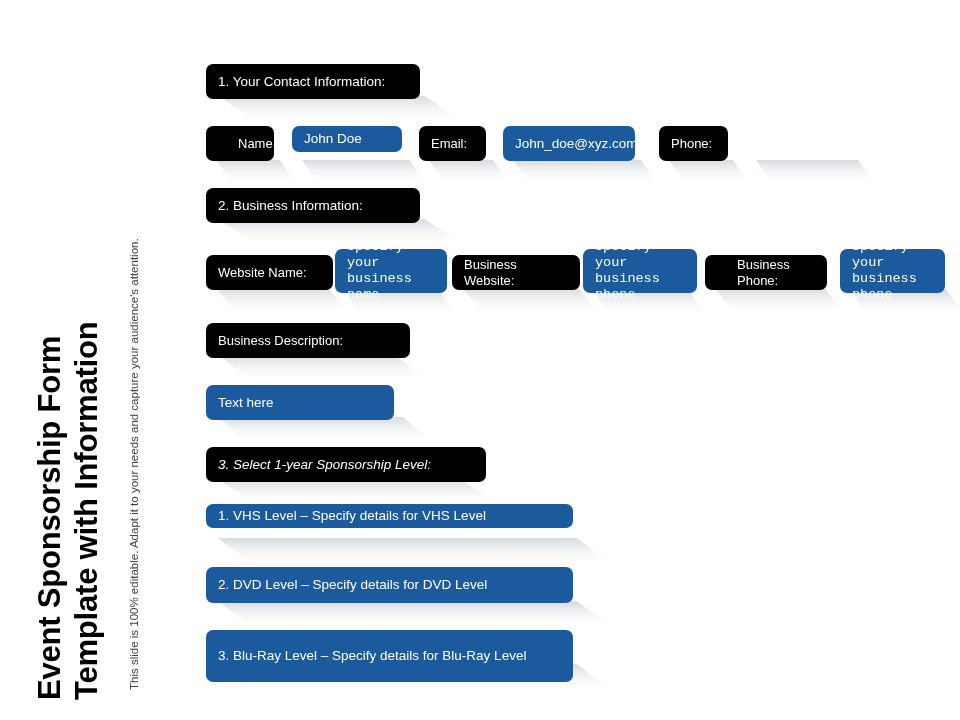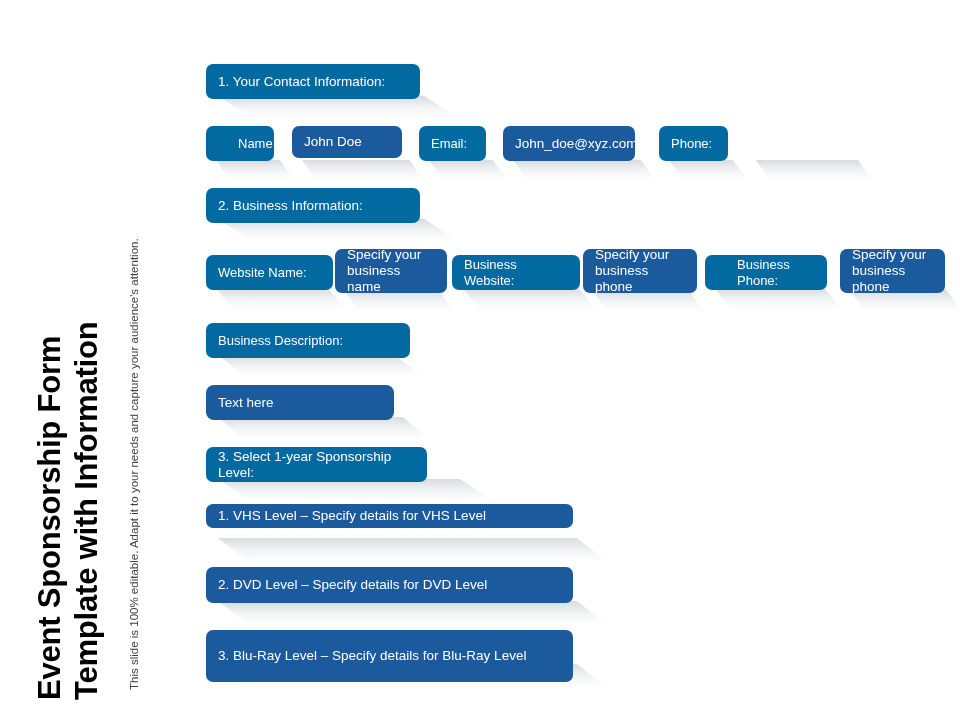--- a/index.html
+++ b/index.html
@@ -62,21 +62,21 @@
     align-items: center;
     color: #ffffff;
     box-sizing: border-box;
   }
   .chip .chip-text {
     display: block;
     width: 100%;
     line-height: 1.18;
   }
   .chip.cyan {
-    background: #0369a1;
+    background: #000000;
   }
   .chip.navy {
     background: #1c5a9e;
   }
   .chip.pad-l {
     padding-left: 12px;
     padding-right: 10px;
   }
 
   
@@ -87,21 +87,21 @@
     border-radius: 0 0 6px 6px;
     pointer-events: none;
   }
 
   .z1 { z-index: 2; }
 
   
   .t-head   { font-size: 13.5px; }
   .t-label  { font-size: 13px; }
   .t-value  { font-size: 13.5px; }
-  .t-two    { font-size: 13.5px; }
+  .t-two    { font-size: 13.5px; font-family: Liberation Mono, monospace; }
   .t-level  { font-size: 13.5px; }
 </style>
 </head>
 <body>
 
 <div id="slide">
 
   <div id="title-block">
     <div id="page-title" class="rot-wrap">Event Sponsorship Form
 Template with Information</div>
@@ -114,21 +114,21 @@
     <span class="chip-text t-head">1. Your Contact Information:</span>
   </div>
 
   <div class="shadow" style="left:216px; top:160px; width:78px; height:20px;
               clip-path: polygon(0% 0%, 82% 0%, 100% 100%, 18% 100%);"></div>
   <div class="chip cyan pad-l z1" style="left:206px; top:126px; width:68px; height:35px;padding-left:32px;">
     <span class="chip-text t-label">Name:</span>
   </div>
   <div class="shadow" style="left:302px; top:160px; width:122px; height:20px;
               clip-path: polygon(0% 0%, 88% 0%, 100% 100%, 12% 100%);"></div>
-  <div class="chip navy pad-l z1" style="left:292px; top:126px; width:110px; height:32px;">
+  <div class="chip navy pad-l z1" style="left:292px; top:126px; width:110px; height:26px;">
     <span class="chip-text t-value">John Doe</span>
   </div>
 
   <div class="shadow" style="left:429px; top:160px; width:78px; height:20px;
               clip-path: polygon(0% 0%, 82% 0%, 100% 100%, 18% 100%);"></div>
   <div class="chip cyan pad-l z1" style="left:419px; top:126px; width:67px; height:35px;">
     <span class="chip-text t-label">Email:</span>
   </div>
   <div class="shadow" style="left:513px; top:160px; width:142px; height:20px;
               clip-path: polygon(0% 0%, 90% 0%, 100% 100%, 10% 100%);"></div>
@@ -184,27 +184,27 @@
   </div>
 
   <div class="shadow" style="left:218px; top:355px; width:205px; height:22px;
               clip-path: polygon(0% 0%, 86% 0%, 100% 100%, 14% 100%);"></div>
   <div class="chip cyan pad-l z1" style="left:206px; top:323px; width:204px; height:35px;">
     <span class="chip-text t-label">Business Description:</span>
   </div>
 
   <div class="shadow" style="left:218px; top:417px; width:210px; height:22px;
               clip-path: polygon(0% 0%, 88% 0%, 100% 100%, 12% 100%);"></div>
-  <div class="chip navy pad-l z1" style="left:206px; top:385px; width:188px; height:35px;border-radius:8px;">
+  <div class="chip navy pad-l z1" style="left:206px; top:385px; width:188px; height:35px;">
     <span class="chip-text t-value">Text here</span>
   </div>
 
   <div class="shadow" style="left:218px; top:479px; width:275px; height:22px;
               clip-path: polygon(0% 0%, 88% 0%, 100% 100%, 12% 100%);"></div>
-  <div class="chip cyan pad-l z1" style="left:206px; top:447px; width:221px; height:35px;">
+  <div class="chip cyan pad-l z1" style="left:206px; top:447px; width:280px; height:35px;font-style:italic;">
     <span class="chip-text t-head">3. Select 1-year Sponsorship Level:</span>
   </div>
 
   <div class="shadow" style="left:218px; top:538px; width:390px; height:24px;
               clip-path: polygon(0% 0%, 92% 0%, 100% 100%, 8% 100%);"></div>
   <div class="chip navy pad-l z1" style="left:206px; top:504px; width:367px; height:24px;">
     <span class="chip-text t-level">1.  VHS Level – Specify details for VHS Level</span>
   </div>
 
   <div class="shadow" style="left:218px; top:601px; width:390px; height:24px;

